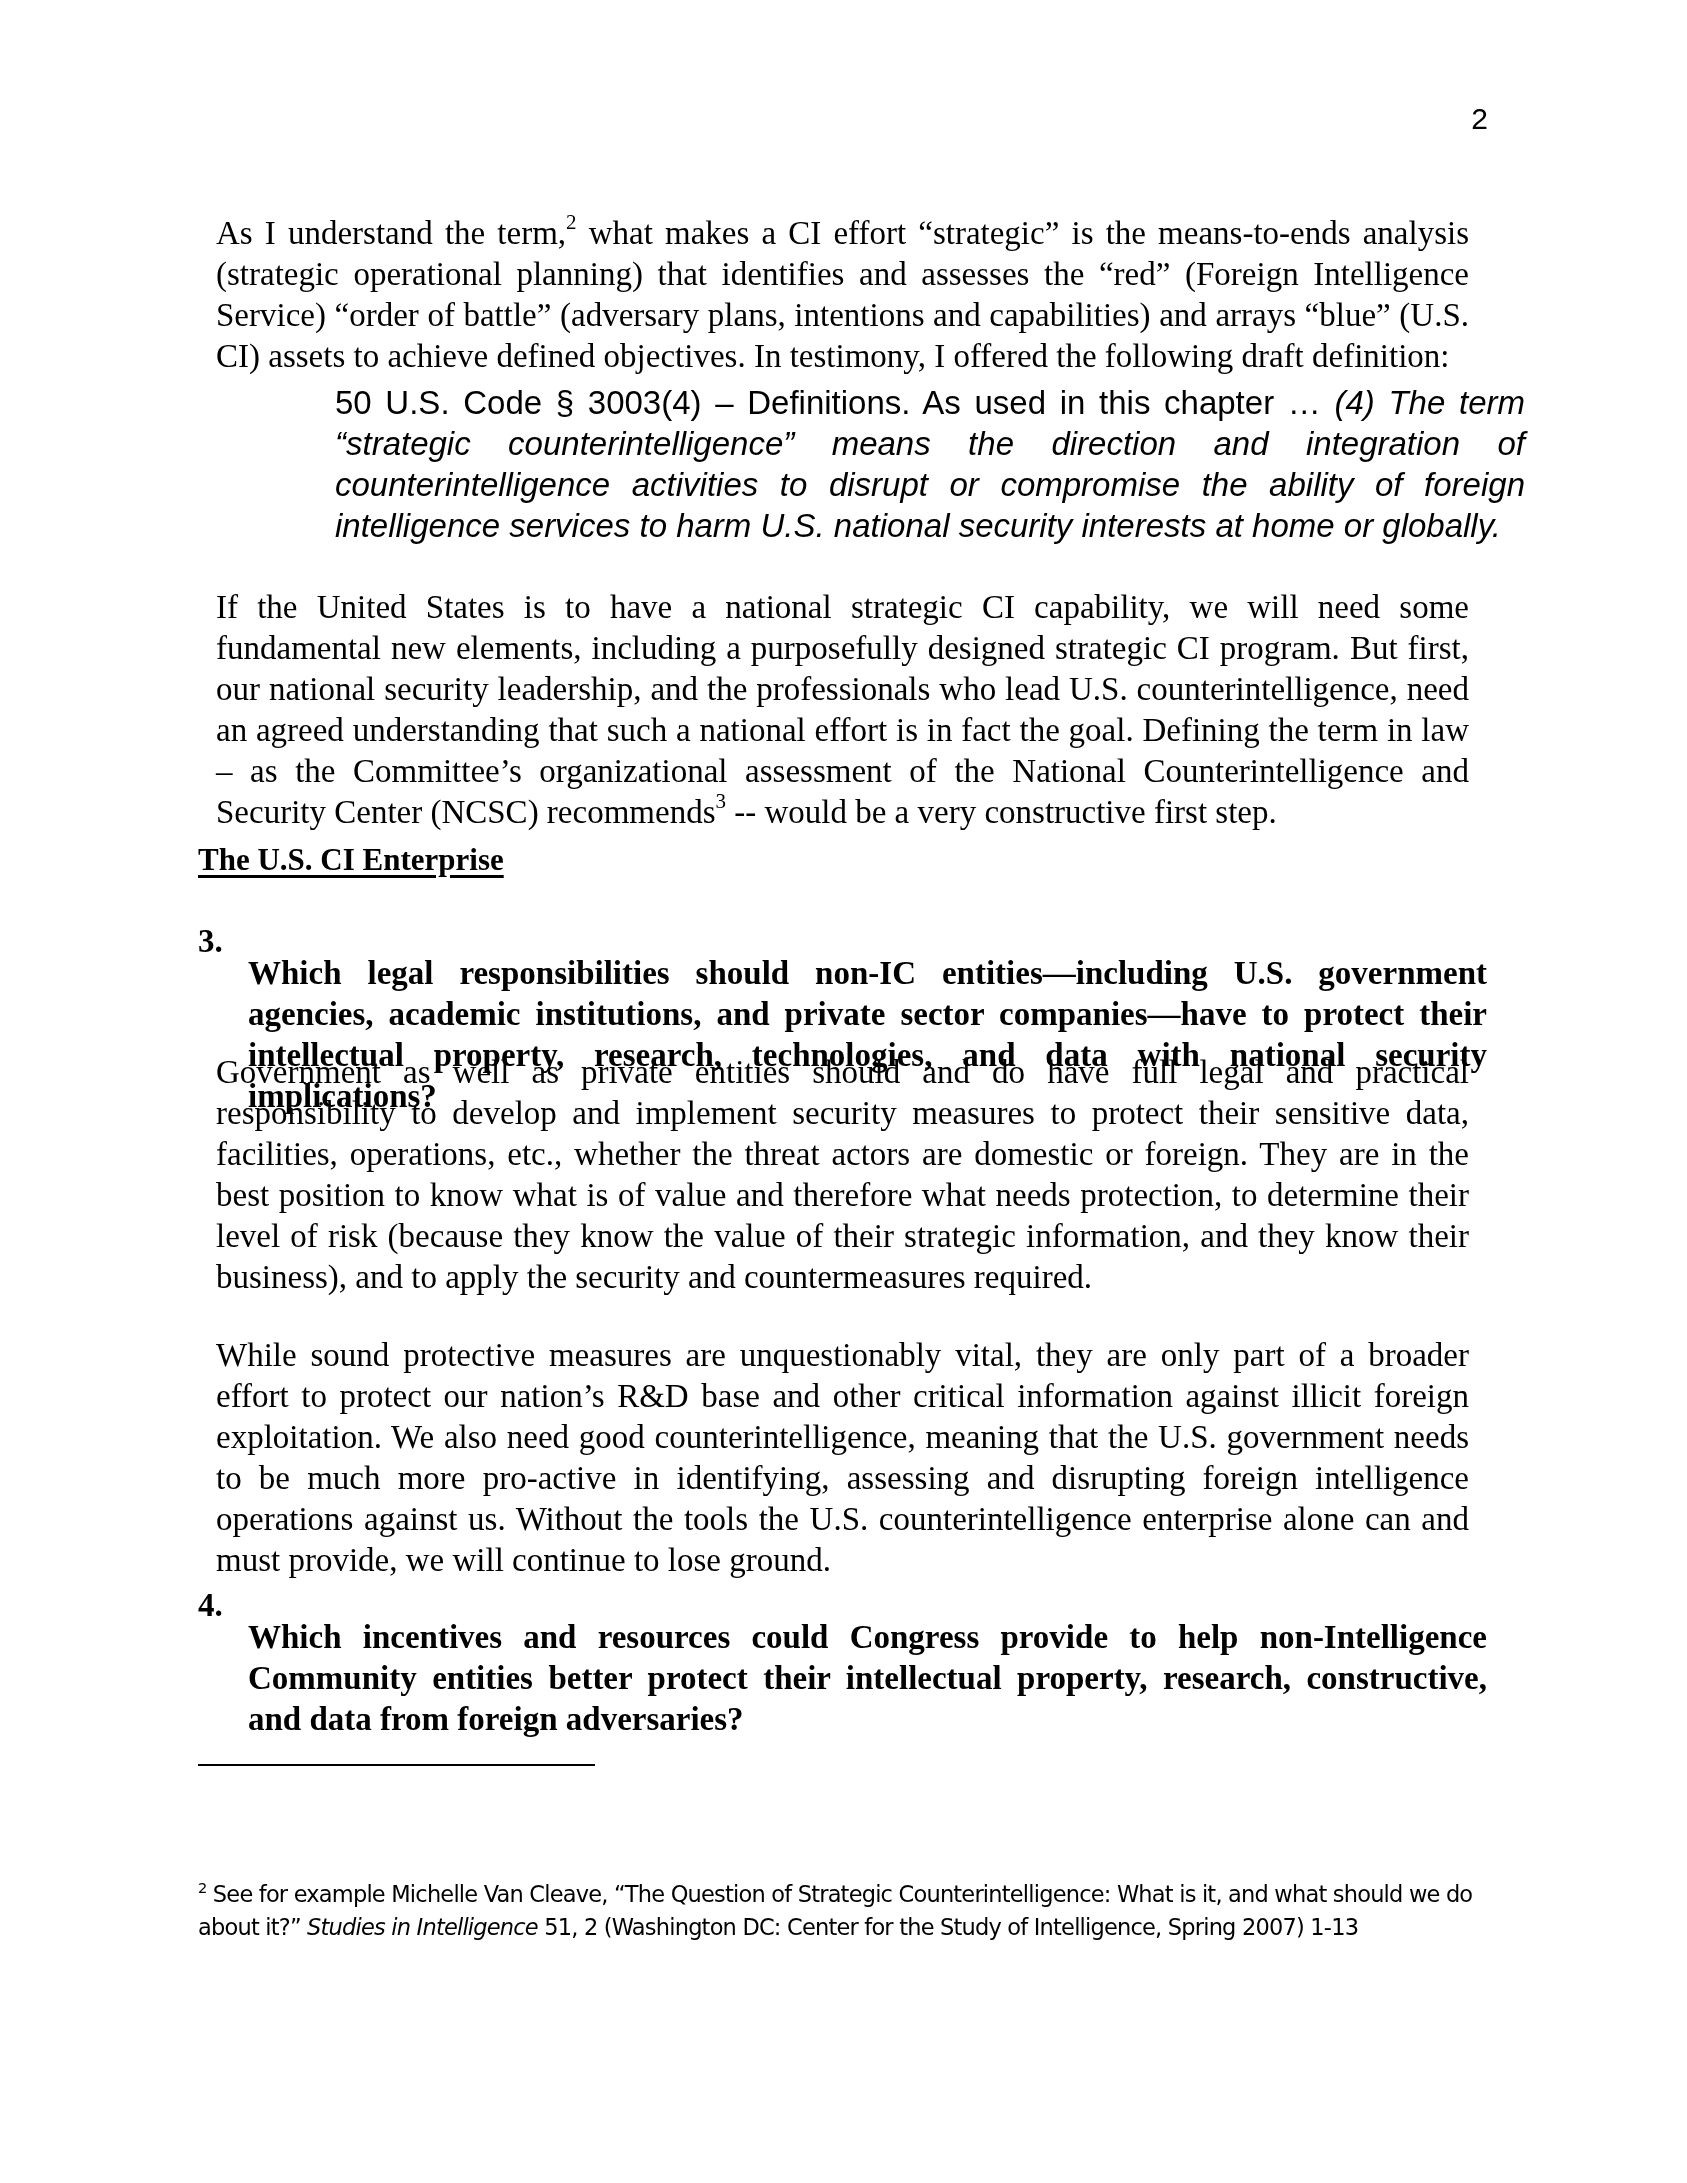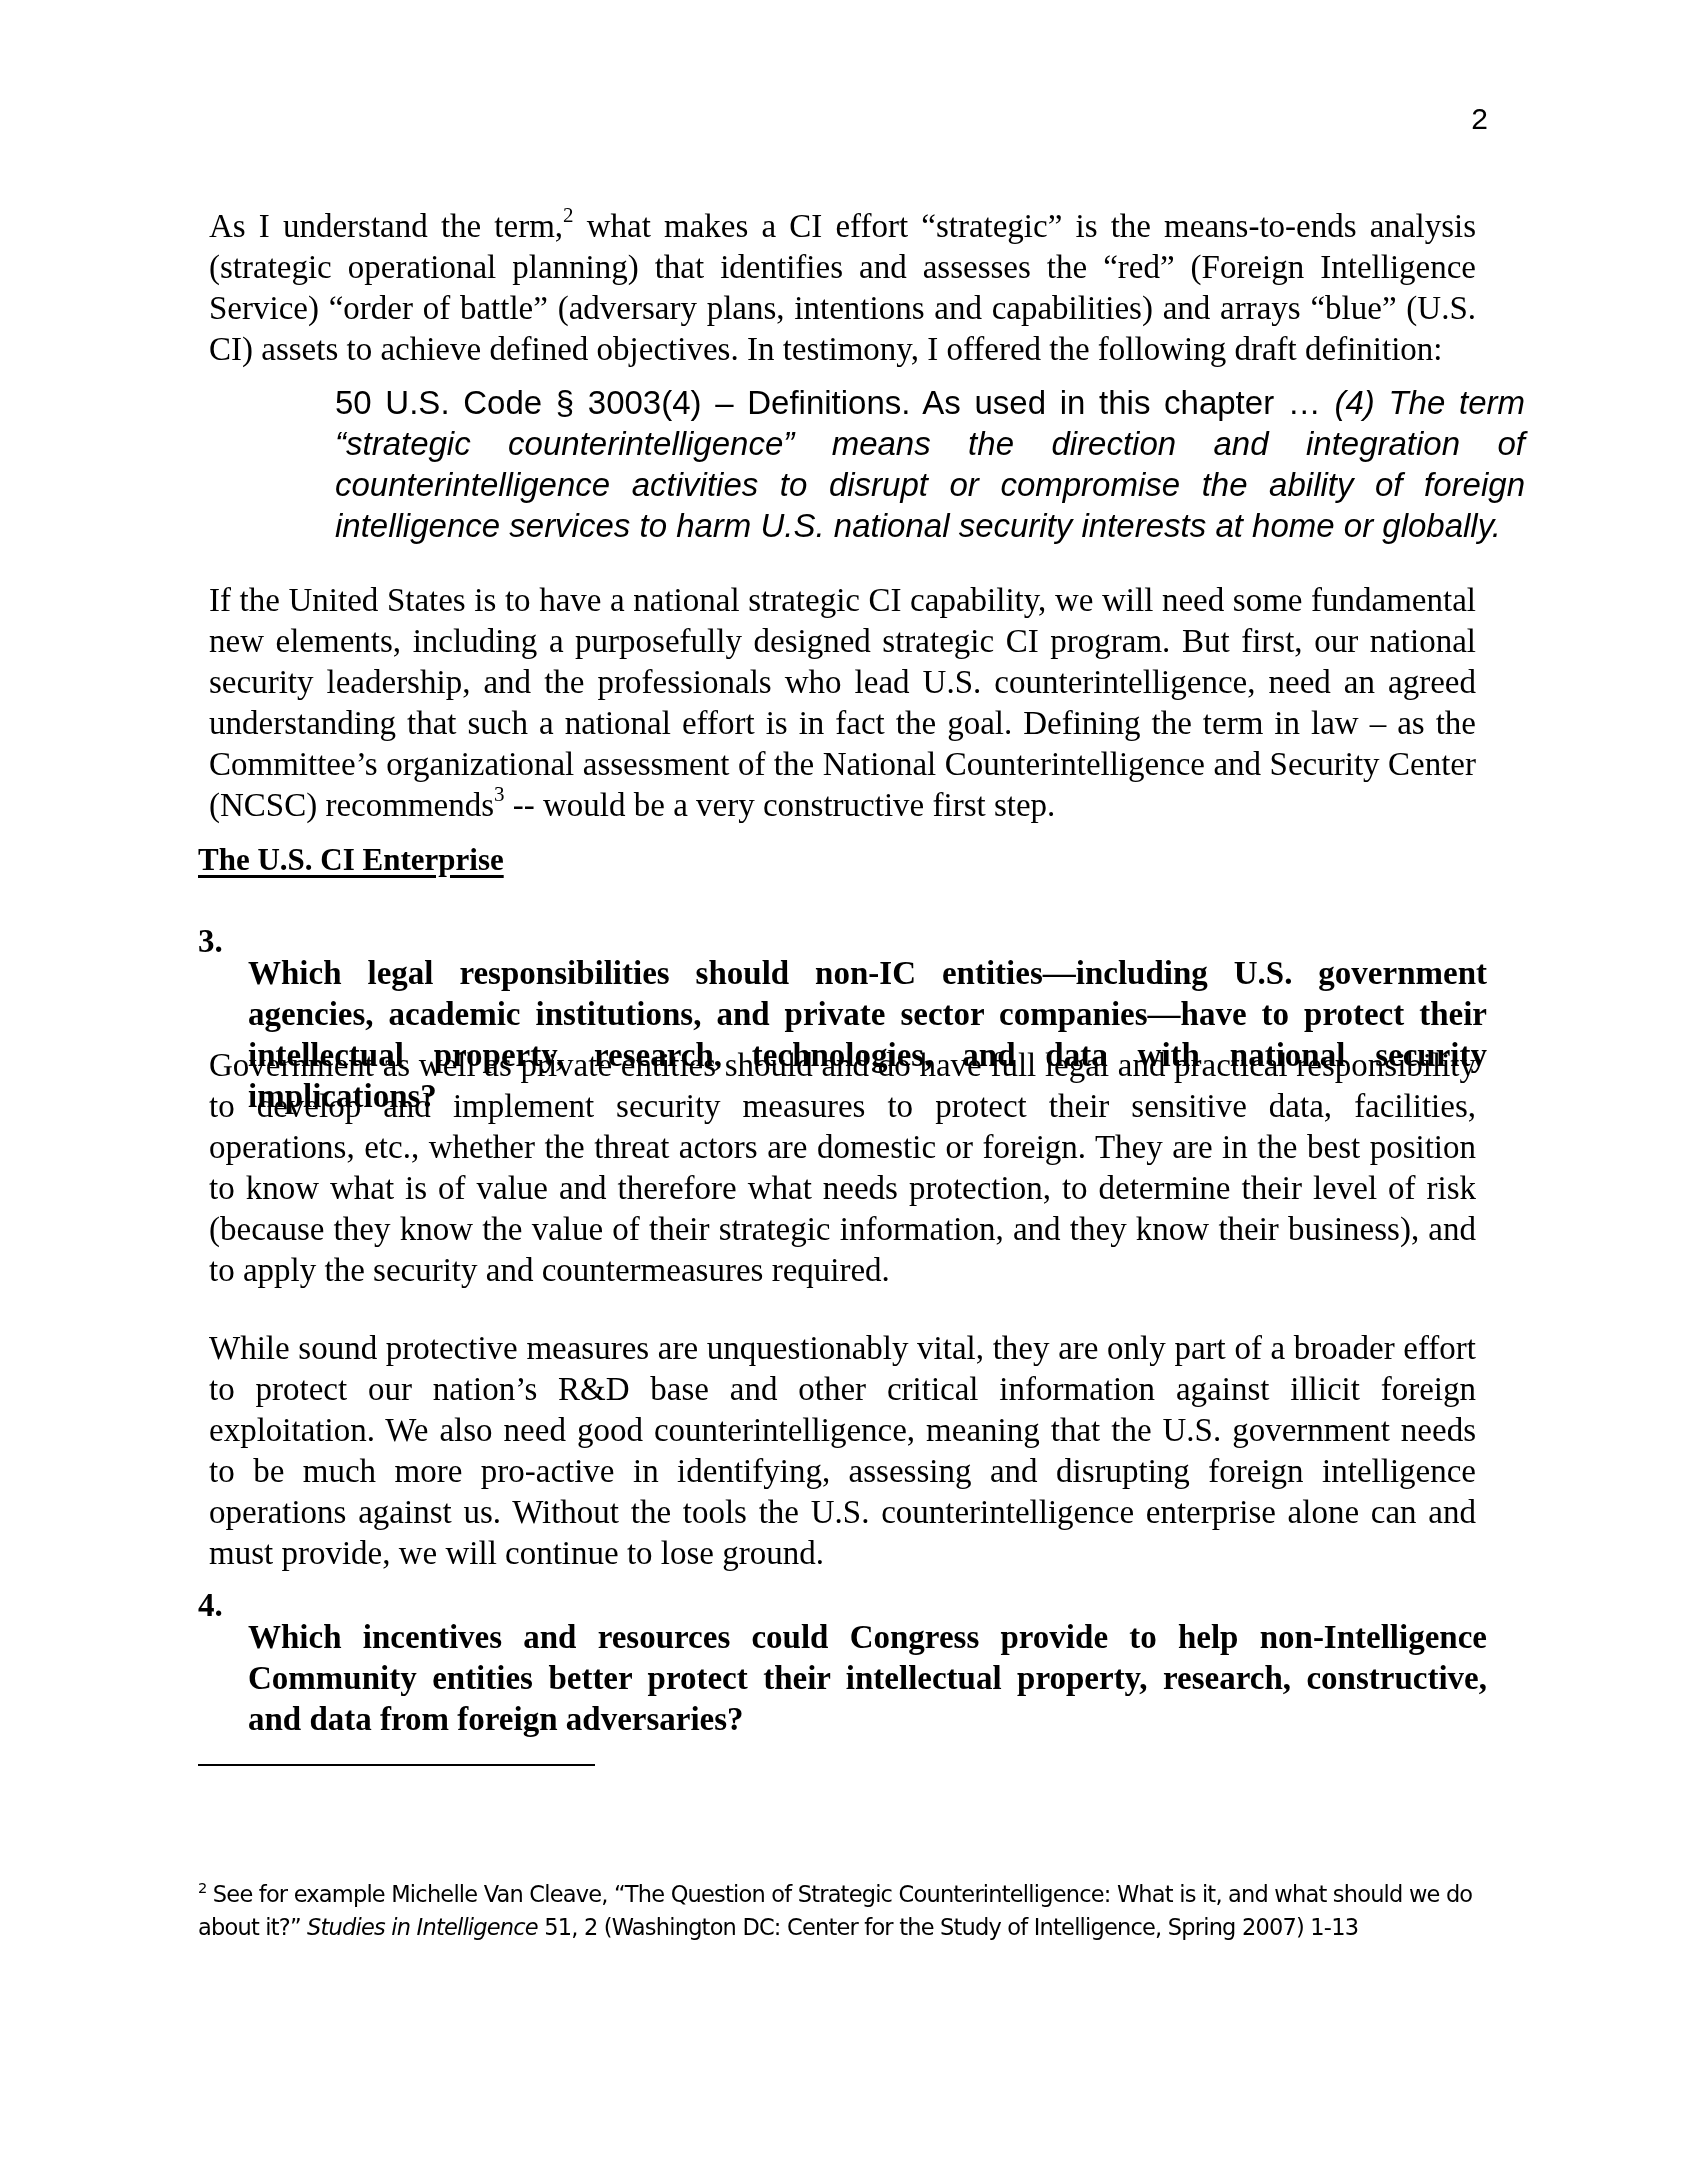--- a/index.html
+++ b/index.html
@@ -7,21 +7,21 @@
   .page { position: absolute; left: 0; top: 0; width: 1687px; height: 2183px; background: #fff; }
   .page-number {
     position: absolute; left: 1422px; top: 99px; width: 66px; text-align: right;
     font-family: "Liberation Sans", sans-serif; font-size: 30px; line-height: 40px;
   }
   .body-text {
     position: absolute; left: 198px; width: 1289px;
     font-family: "Liberation Serif", serif; font-size: 33px; line-height: 41px;
     text-align: justify;
   }
-  .para { margin: 11px; }
+  .para { margin: 18px; }
   sup { font-size: 21px; line-height: 0; vertical-align: 14.6px; }
   .block-quote { position: absolute; left: 298px; width: 1190px; font-family: Liberation Sans, sans-serif; font-size: 33px; line-height: 41px; text-align: justify; margin-left: 37px; }
   .block-quote .italic { font-style: italic; }
   .heading { position: absolute; left: 198px; font-family: "Liberation Serif", serif; font-weight: bold; font-size: 31px; line-height: 41px; text-decoration: underline; text-decoration-thickness: 2.6px; text-underline-offset: 5.3px; }
   .question { position: absolute; left: 198px; width: 1289px; font-family: "Liberation Serif", serif; font-weight: bold; font-size: 33px; line-height: 41px; }
   .question .num { position: absolute; left: 0; top: 0; width: 50px; }
   .question .qtext { margin-left: 50px; text-align: justify; display: block; margin-top: 32px; }
   .footnote-rule { position: absolute; left: 198px; top: 1764px; width: 397px; height: 2px; background: #000; }
   .footnote { position: absolute; left: 198px; width: 1289px; font-family: "DejaVu Sans", sans-serif; font-size: 22.5px; line-height: 33px; letter-spacing: -0.8px; }
   .footnote sup { font-size: 14.6px; vertical-align: 9.3px; }

